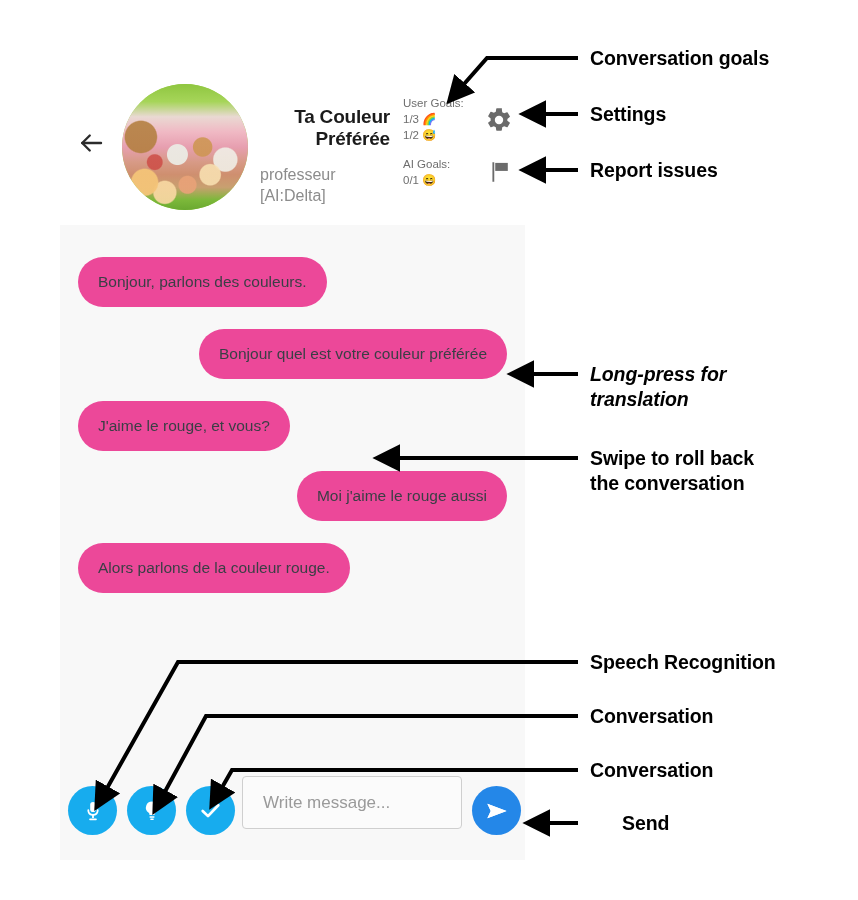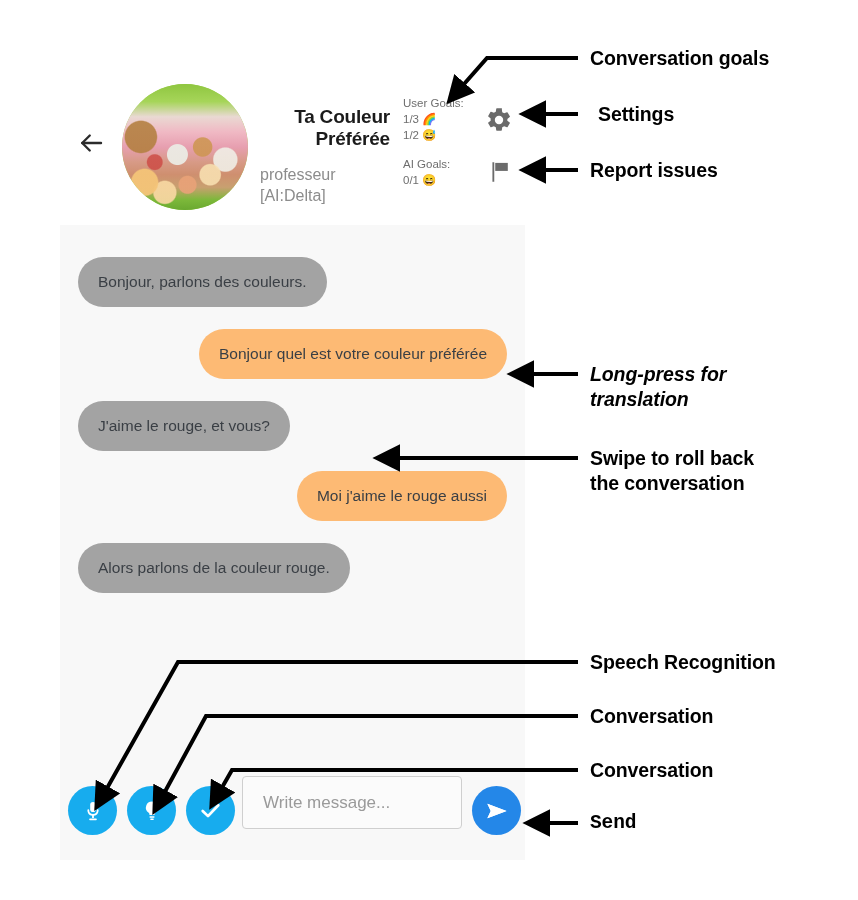--- a/index.html
+++ b/index.html
@@ -151,22 +151,22 @@
   .msg-row.right { justify-content: flex-end; }
 
   .bubble {
     max-width: 330px;
     padding: 15px 20px;
     border-radius: 26px;
     font-size: 15.5px;
     line-height: 20px;
     color: #3a3f45;
   }
-  .bubble.ai   { background: #a3a3a3; }
-  .bubble.user { background: #fdba74; }
+  .bubble.ai   { background: #ec4899; }
+  .bubble.user { background: #ec4899; }
 
   .sp-1 { height: 32px; }
   .sp-2 { height: 22px; }
   .sp-3 { height: 22px; }
   .sp-4 { height: 20px; }
   .sp-5 { height: 22px; }
 
   
   #composer {
     position: absolute;
@@ -379,29 +379,29 @@
 
   <path d="M578,716 L206,716 L155,810" stroke="#000" stroke-width="4" fill="none" marker-end="url(#arrowhead)"></path>
 
   <path d="M578,770 L232,770 L212,805" stroke="#000" stroke-width="4" fill="none" marker-end="url(#arrowhead)"></path>
 
   <path d="M578,823 L528,823" stroke="#000" stroke-width="4" fill="none" marker-end="url(#arrowhead)"></path>
 </svg>
 
 <div class="callout" style="left:590px; top:46px;">Conversation goals</div>
 
-<div class="callout" style="left:590px; top:102px;margin-left:8px;">Settings</div>
+<div class="callout" style="left:590px; top:102px;">Settings</div>
 
 <div class="callout" style="left:590px; top:158px;">Report issues</div>
 
 <div class="callout" style="left:590px; top:362px;font-style:italic;">Long-press for
 translation</div>
 
 <div class="callout" style="left:590px; top:446px;">Swipe to roll back
 the conversation</div>
 
 <div class="callout" style="left:590px; top:650px;">Speech Recognition</div>
 
 <div class="callout" style="left:590px; top:704px;">Conversation</div>
 
 <div class="callout" style="left:590px; top:758px;">Conversation</div>
 
-<div class="callout" style="left:590px; top:811px;font-family:Liberation Mono, monospace;">Send</div>
+<div class="callout" style="left:622px; top:811px;">Send</div>
 
 </body></html>

